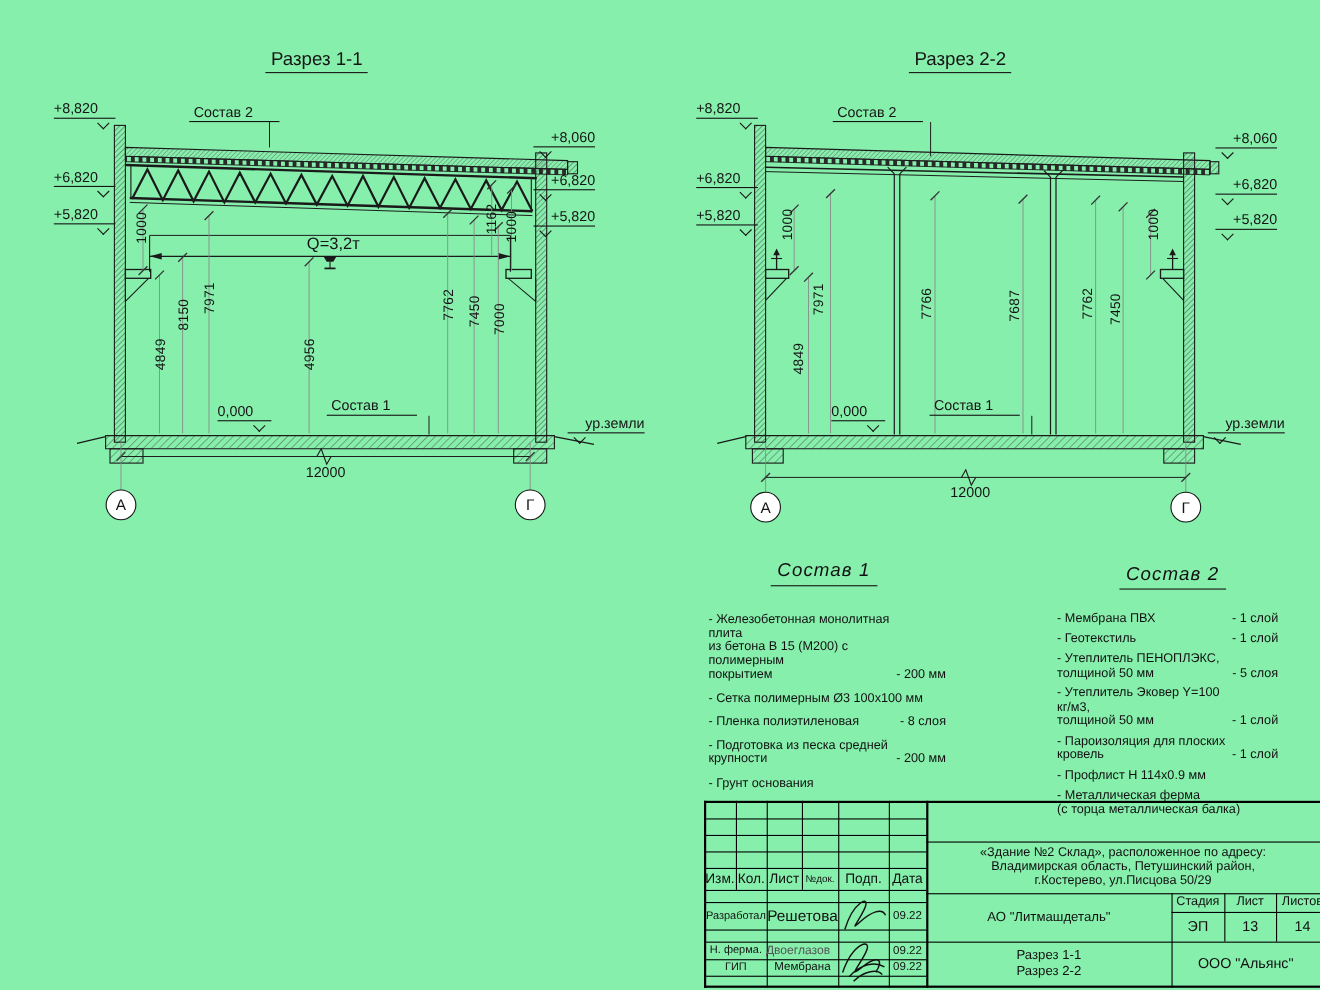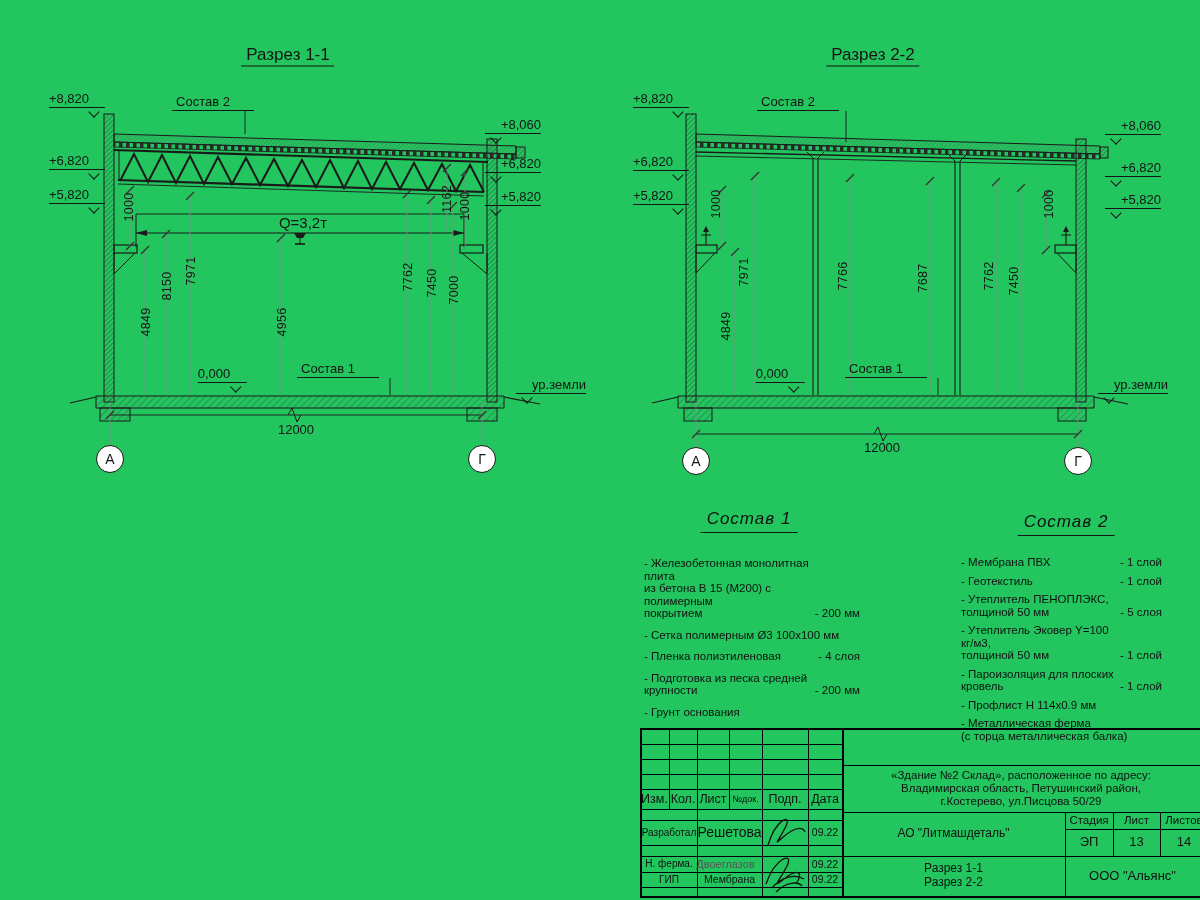--- a/index.html
+++ b/index.html
@@ -1,17 +1,17 @@
 <!DOCTYPE html>
 <html><head>
 <meta charset="utf-8">
 <style>
   html,body { margin:0; padding:0; background:#e8e8e8; }
   #page {
-    position:relative; width:1200px; height:900px; background:#22c55e;
+    position:relative; width:1200px; height:900px; background:#86efac;
     font-family:"Liberation Sans", sans-serif; color:#111; overflow:hidden;
   }
   #linework { position:absolute; left:0; top:0; }
   #annotations { position:absolute; left:0; top:0; width:1200px; height:900px; }
   .lbl { position:absolute; transform:translate(-50%,-50%); font-size:13px; color:#151515; white-space:nowrap; line-height:1; }
   .title { font-size:17px; border-bottom:1.2px solid #151515; padding:0 5px 3px; }
   .vdim { transform:translate(-50%,-50%) rotate(-90deg); font-size:12.5px; letter-spacing:.3px; }
   .dim { font-size:13px; }
   .big { font-size:15px; }
   .elev { border-bottom:1px solid #151515; padding-bottom:2px; }
@@ -264,21 +264,21 @@
         <div class="li-t">- Железобетонная  монолитная плита
 из бетона В 15 (М200) с полимерным
 покрытием</div>
         <div class="li-v">- 200 мм</div>
       </div>
       <div class="li">
         <div class="li-t">- Сетка полимерным Ø3 100х100 мм</div>
       </div>
       <div class="li">
         <div class="li-t">- Пленка полиэтиленовая</div>
-        <div class="li-v">-  4 слоя</div>
+        <div class="li-v">-  8 слоя</div>
       </div>
       <div class="li">
         <div class="li-t">- Подготовка из песка средней
   крупности</div>
         <div class="li-v">- 200 мм</div>
       </div>
       <div class="li">
         <div class="li-t">- Грунт основания</div>
       </div>
     </div>

